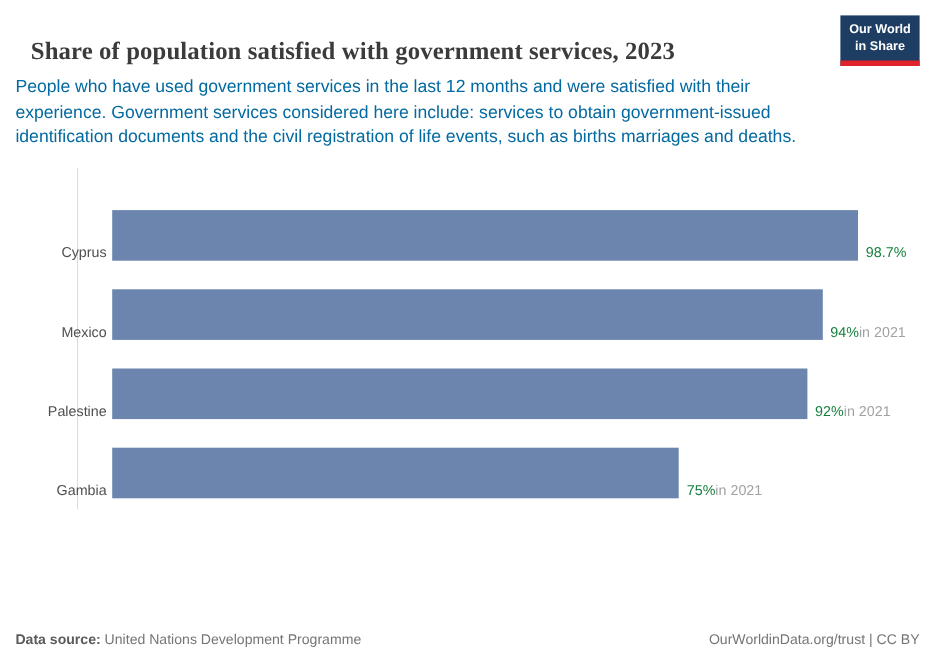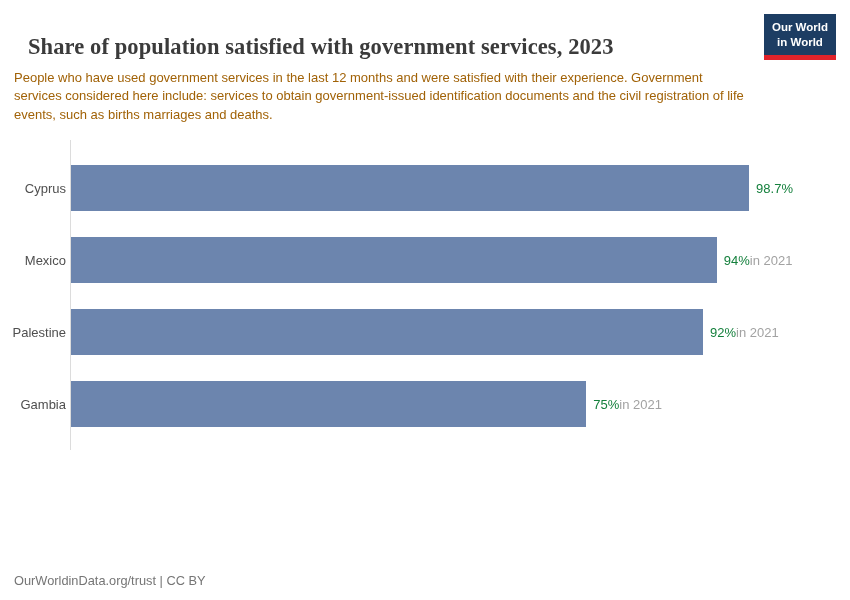--- a/index.html
+++ b/index.html
@@ -34,40 +34,41 @@
     color: #ffffff;
     font-weight: 700;
     font-size: 11.5px;
     line-height: 1.3;
     text-align: center;
     padding: 6px 8px 5px 8px;
     margin-left: 16px;
   }
   .subtitle {
     padding: 9px 14px 0 14px;
-    font-size: 13px;
+    font-size: 16px;
     line-height: 1.42;
-    color: #a16207;
+    color: #0369a1;
     max-width: 762px;
   }
   
   .chart {
     position: relative;
     margin: 16px 14px 0 14px;
   }
   .plot {
     margin-left: 56px;               
     border-left: 1px solid #dcdcdc;  
     padding: 12px 0 10px 0;
   }
   .bar-row {
     position: relative;
     height: 72px;
     display: flex;
-    align-items: center;
+    align-items: flex-end;
+    margin-left: 31px;
   }
   .country-label {
     position: absolute;
     right: calc(100% + 5px);
     font-size: 13px;
     color: #4f4f4f;
     white-space: nowrap;
   }
   .bar {
     height: 46px;
@@ -96,21 +97,21 @@
 </style>
 </head>
 <body>
 
 <div class="page">
 
   <div class="header">
     <h1 class="page-title">Share of population satisfied with government services, 2023</h1>
     <div class="owid-logo">
       <div>Our World</div>
-      <div>in World</div>
+      <div>in Share</div>
     </div>
   </div>
 
   <p class="subtitle">People who have used government services in the last 12 months and were satisfied with their experience. Government services considered here include: services to obtain government-issued identification documents and the civil registration of life events, such as births marriages and deaths.</p>
 
   <div class="chart">
     <div class="plot" id="plot">
         <div class="bar-row">
           <span class="country-label">Cyprus</span>
           <div class="bar" style="width: 678.1px; background: rgb(108, 133, 174);"></div>
@@ -128,16 +129,19 @@
         </div>
         <div class="bar-row">
           <span class="country-label">Gambia</span>
           <div class="bar" style="width: 515.3px; background: rgb(108, 133, 174);"></div>
           <span class="value-label"><span class="value-num">75%</span><span class="value-suffix">in 2021</span></span>
         </div>
       </div>
   </div>
 
   <div class="footer">
+    <div>
+      <span class="datasource-label">Data source:</span><span> United Nations Development Programme</span>
+    </div>
     <div>OurWorldinData.org/trust | CC BY</div>
   </div>
 
 </div>
 
 </body></html>

